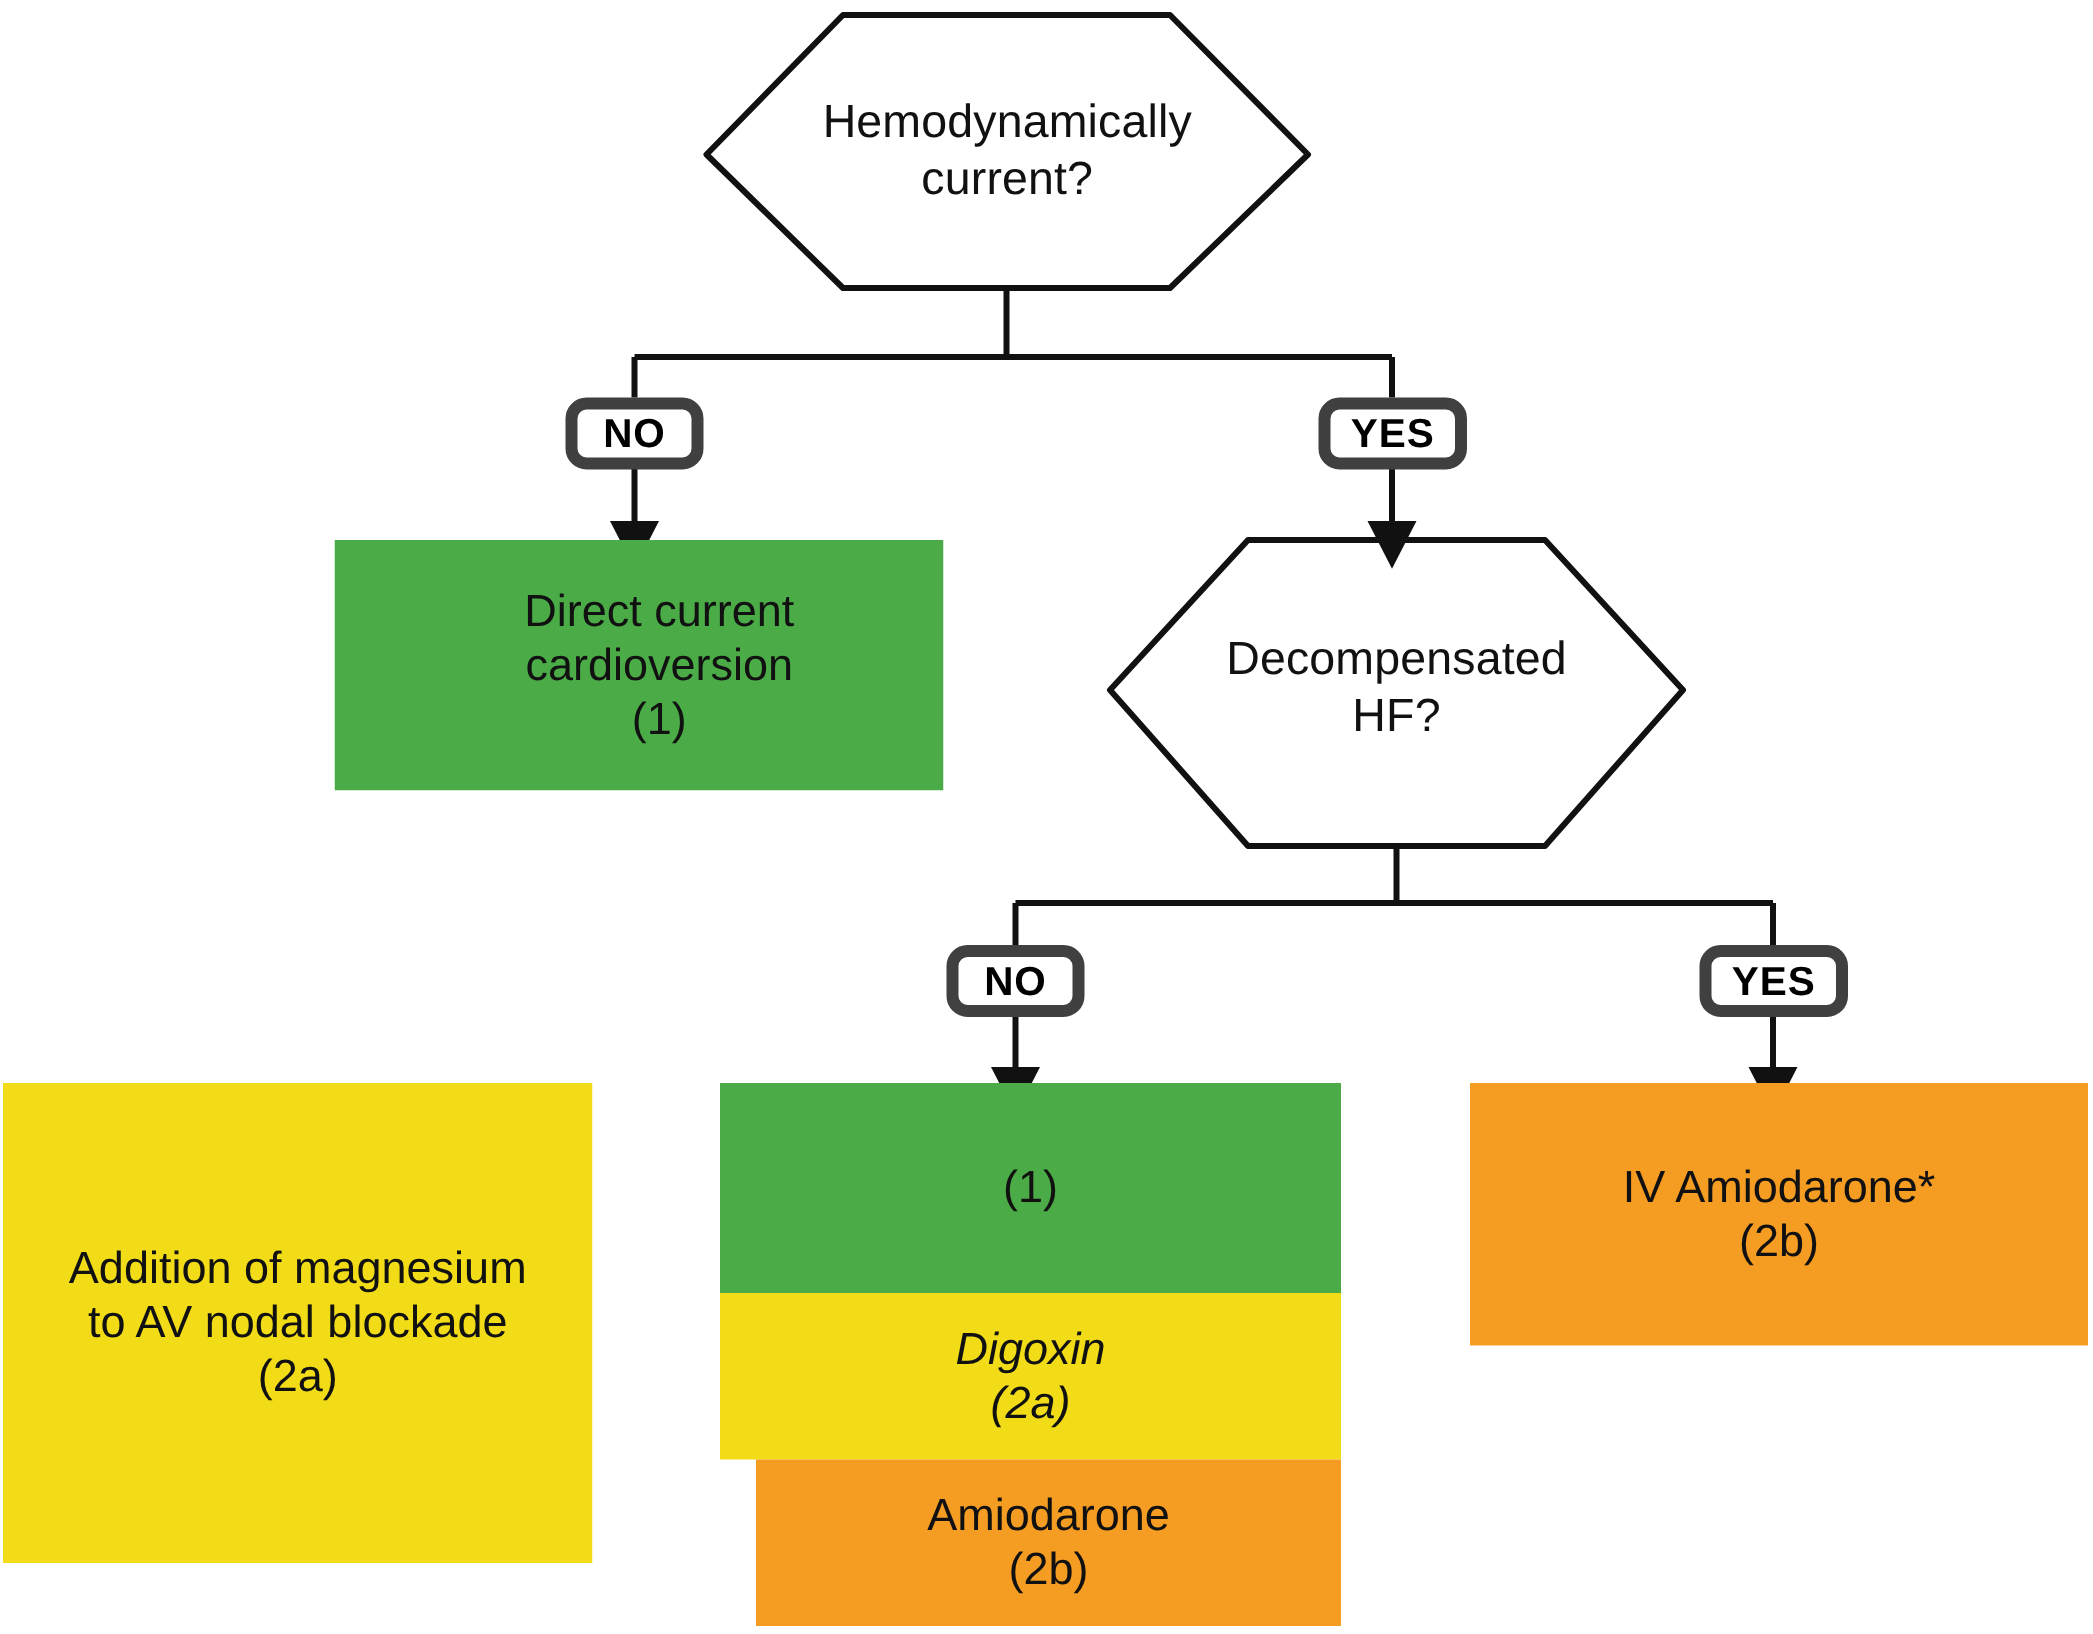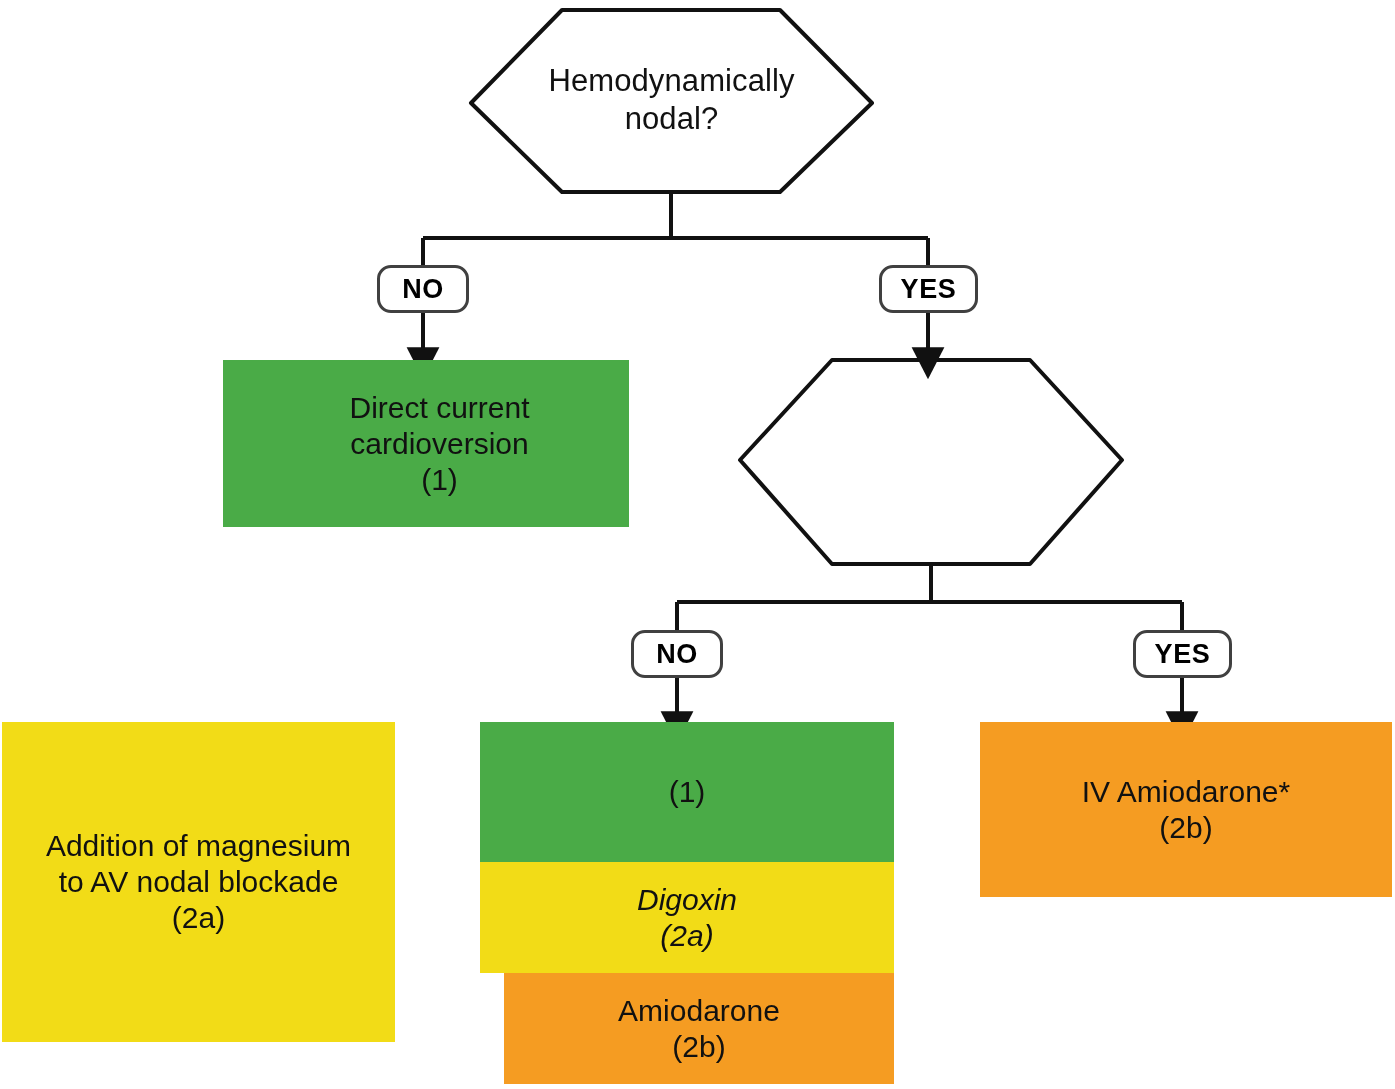--- a/index.html
+++ b/index.html
@@ -34,21 +34,21 @@
     color: #111111;
     font-size: 31px;
     line-height: 1.22;
     font-weight: 400;
     letter-spacing: 0.1px;
   }
   
   .branch-badge {
     position: absolute;
     box-sizing: border-box;
-    border: 3px solid #404040;
+    border: 8px solid #404040;
     border-radius: 14px;
     background: #ffffff;
     color: #000000;
     font-size: 27px;
     font-weight: bold;
     letter-spacing: 0.6px;
     display: flex;
     align-items: center;
     justify-content: center;
   }
@@ -104,23 +104,27 @@
     <path d="M677,602 L1182,602" stroke="#111111" stroke-width="4" fill="none"></path>
     <path d="M677,602 L677,630" stroke="#111111" stroke-width="4" fill="none"></path>
     <path d="M1182,602 L1182,630" stroke="#111111" stroke-width="4" fill="none"></path>
 
     <path d="M677,677 L677,716" stroke="#111111" stroke-width="4" fill="none" marker-end="url(#arrowhead)"></path>
     <path d="M1182,677 L1182,716" stroke="#111111" stroke-width="4" fill="none" marker-end="url(#arrowhead)"></path>
   </svg>
 
   <div class="hex-label" style="left:471px; top:62px; width:401px;">
     <div>Hemodynamically</div>
-    <div>nodal?</div>
+    <div>current?</div>
   </div>
 
+  <div class="hex-label" style="left:740px; top:420px; width:382px;">
+    <div>Decompensated</div>
+    <div>HF?</div>
+  </div>
 
   <div class="branch-badge" style="left:377px; top:265px; width:92px; height:48px;">NO</div>
 
   <div class="branch-badge" style="left:879px; top:265px; width:99px; height:48px;">YES</div>
 
   <div class="branch-badge" style="left:631px; top:630px; width:92px; height:48px;">NO</div>
 
   <div class="branch-badge" style="left:1133px; top:630px; width:99px; height:48px;">YES</div>
 
   <div class="outcome" style="left:223px; top:360px; width:406px; height:167px;">

